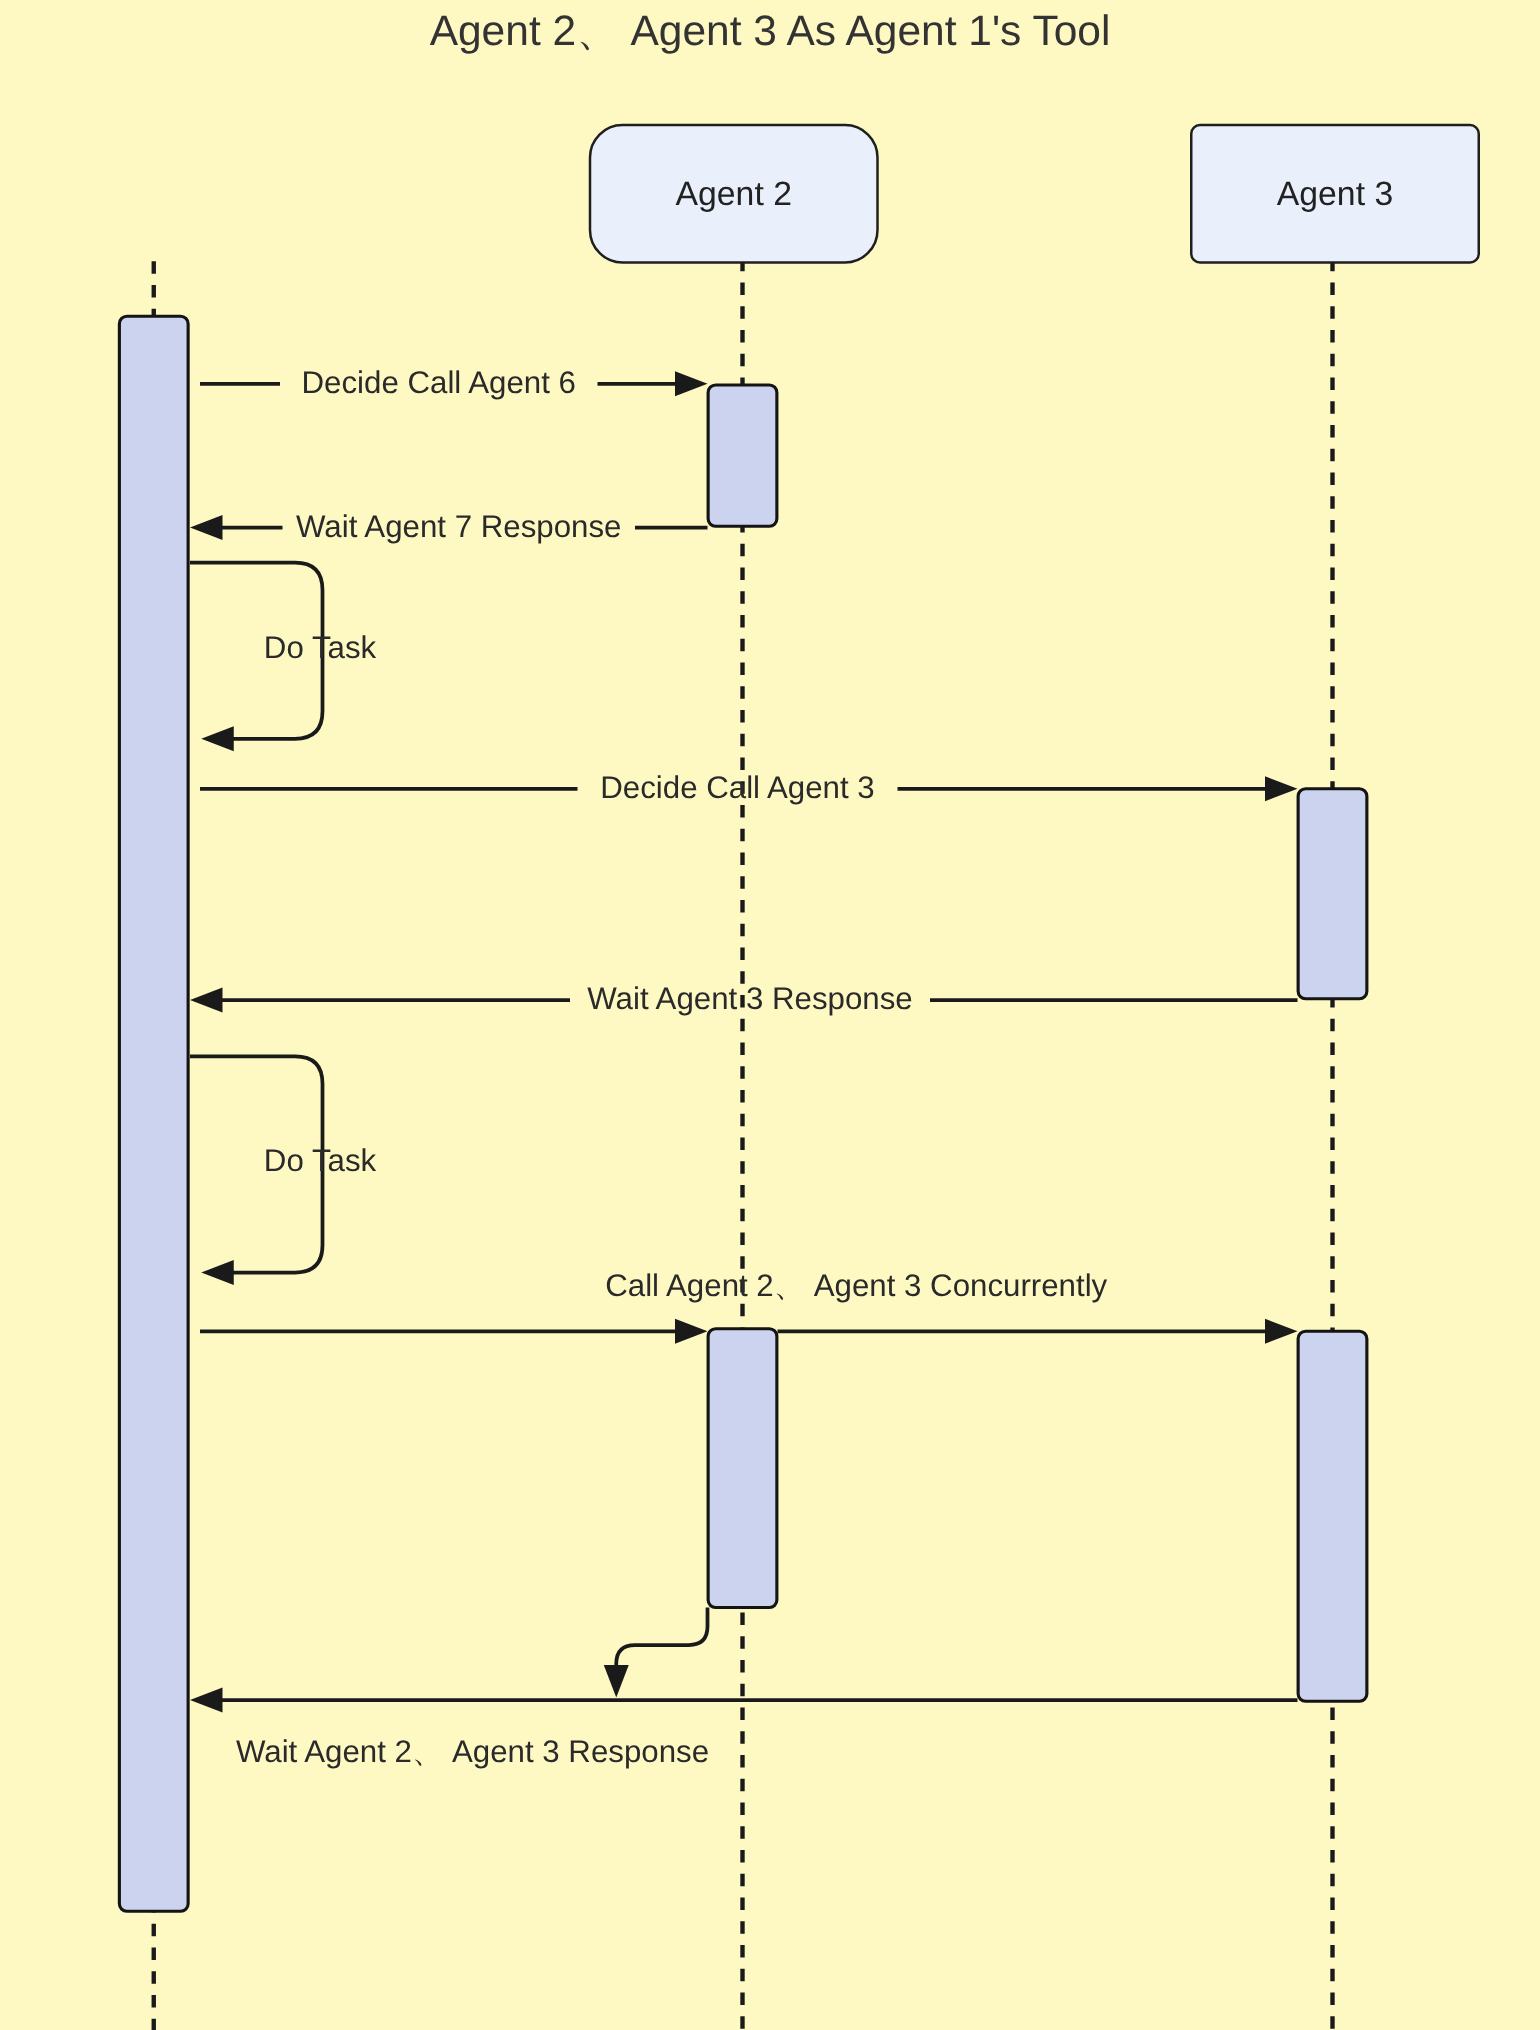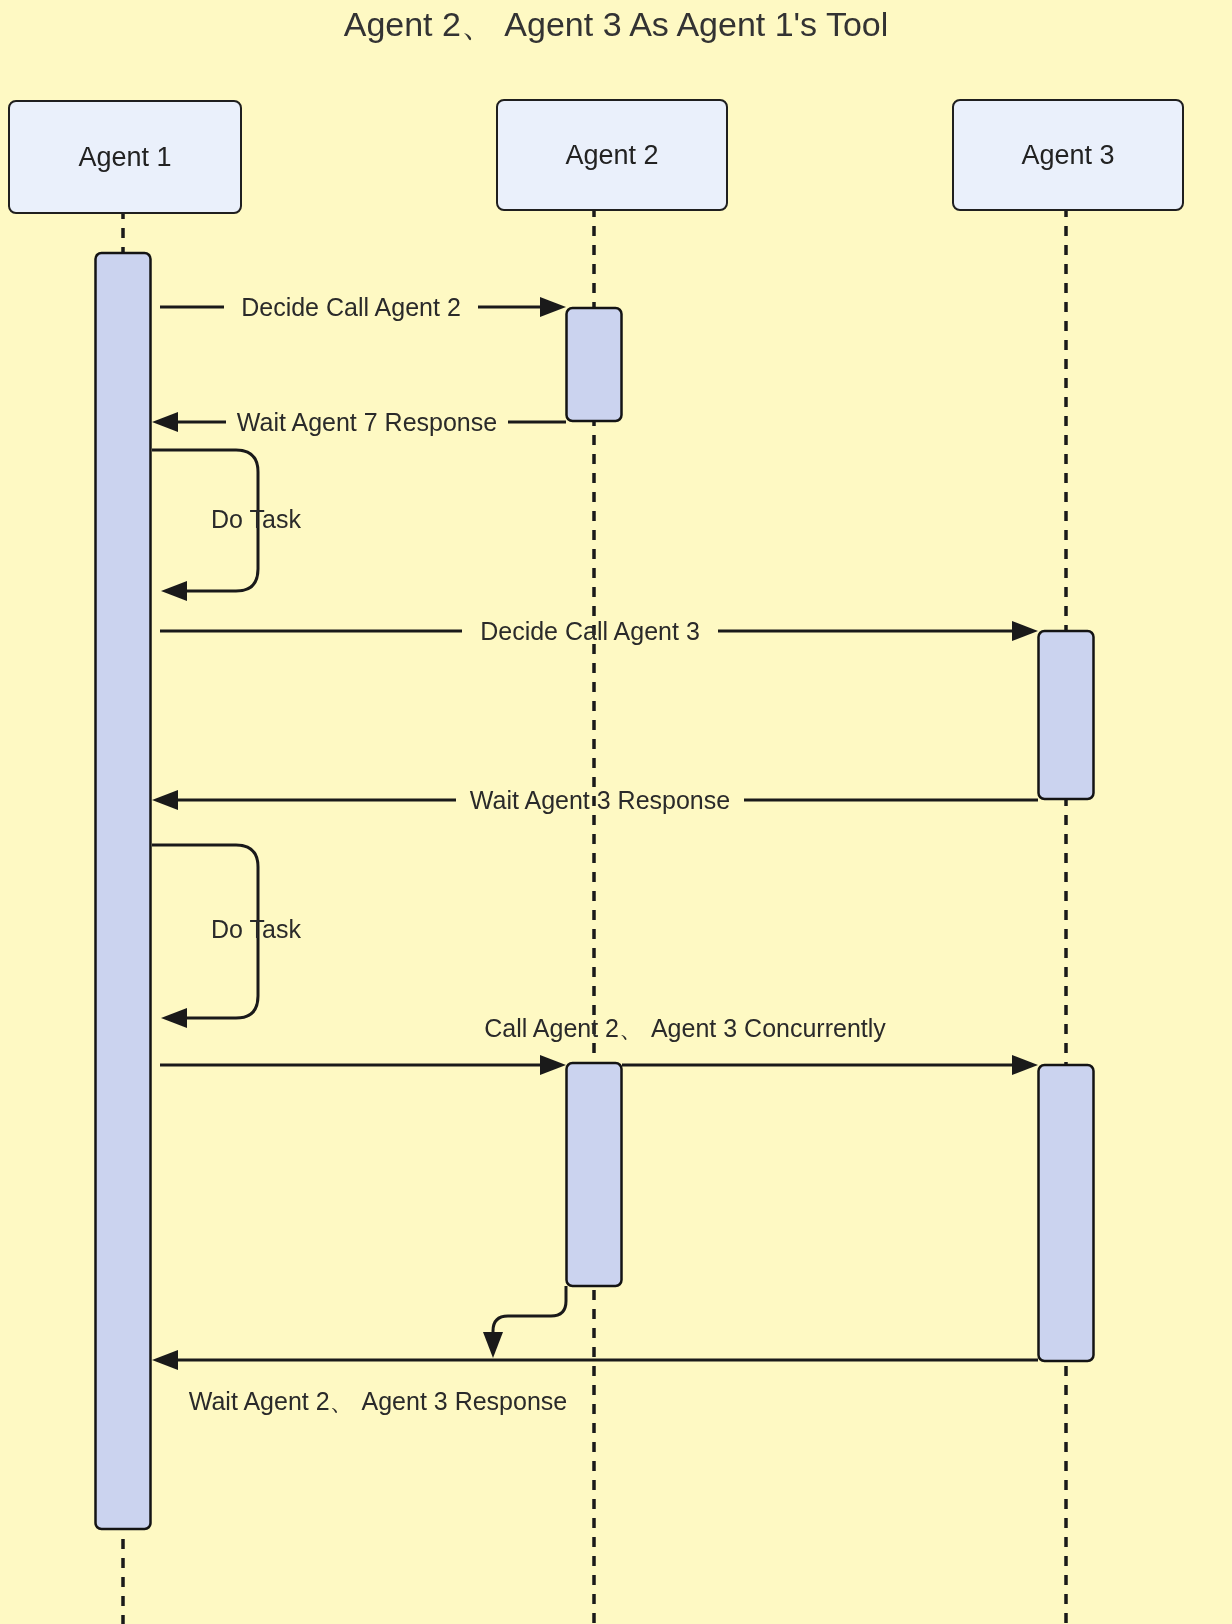--- a/index.html
+++ b/index.html
@@ -89,31 +89,28 @@
     <polygon class="arrow-head" points="566,1065 540,1055 540,1075"></polygon>
     <line class="msg-line" x1="622" y1="1065" x2="1014" y2="1065"></line>
     <polygon class="arrow-head" points="1038,1065 1012,1055 1012,1075"></polygon>
 
     <path class="msg-line" d="M566,1286 V1301 Q566,1316 551,1316 H508 Q493,1316 493,1331 V1336"></path>
     <polygon class="arrow-head" points="493,1358 483,1332 503,1332"></polygon>
     <line class="msg-line" x1="176" y1="1360" x2="1038" y2="1360"></line>
     <polygon class="arrow-head" points="152,1360 178,1350 178,1370"></polygon>
   </svg>
 
-  <div class="actor-box" style="left:8px;top:100px;width:230px;height:110px;">
-    <span>Agent 1</span>
-  </div>
-  <div class="actor-box" style="left:496px;top:99px;width:228px;height:108px;">
+  <div class="actor-box" style="left:471px;top:99px;width:228px;height:108px;border-radius:27px;">
     <span>Agent 2</span>
   </div>
   <div class="actor-box" style="left:952px;top:99px;width:228px;height:108px;">
     <span>Agent 3</span>
   </div>
 
-  <div class="msg-label" style="left:351px;top:307px;">Decide Call Agent 2</div>
+  <div class="msg-label" style="left:351px;top:307px;">Decide Call Agent 6</div>
   <div class="msg-label" style="left:367px;top:422px;">Wait Agent 7 Response</div>
   <div class="msg-label" style="left:256px;top:519px;">Do Task</div>
   <div class="msg-label" style="left:590px;top:631px;">Decide Call Agent 3</div>
   <div class="msg-label" style="left:600px;top:800px;">Wait Agent 3 Response</div>
   <div class="msg-label" style="left:256px;top:929px;">Do Task</div>
   <div class="msg-label" style="left:650px;top:1028px;margin-left:35px;">Call Agent 2、 Agent 3  Concurrently</div>
   <div class="msg-label" style="left:378px;top:1401px;">Wait Agent 2、 Agent 3  Response</div>
 
 </div>
 

